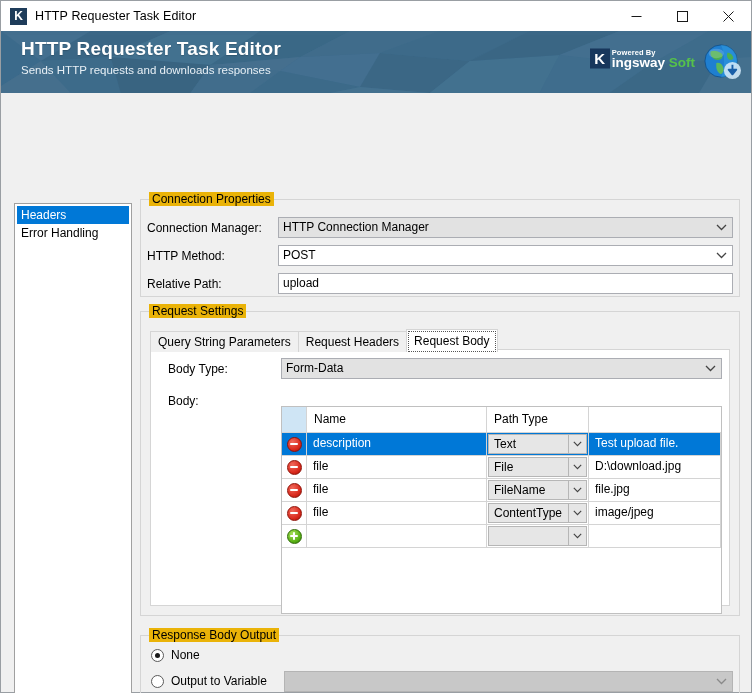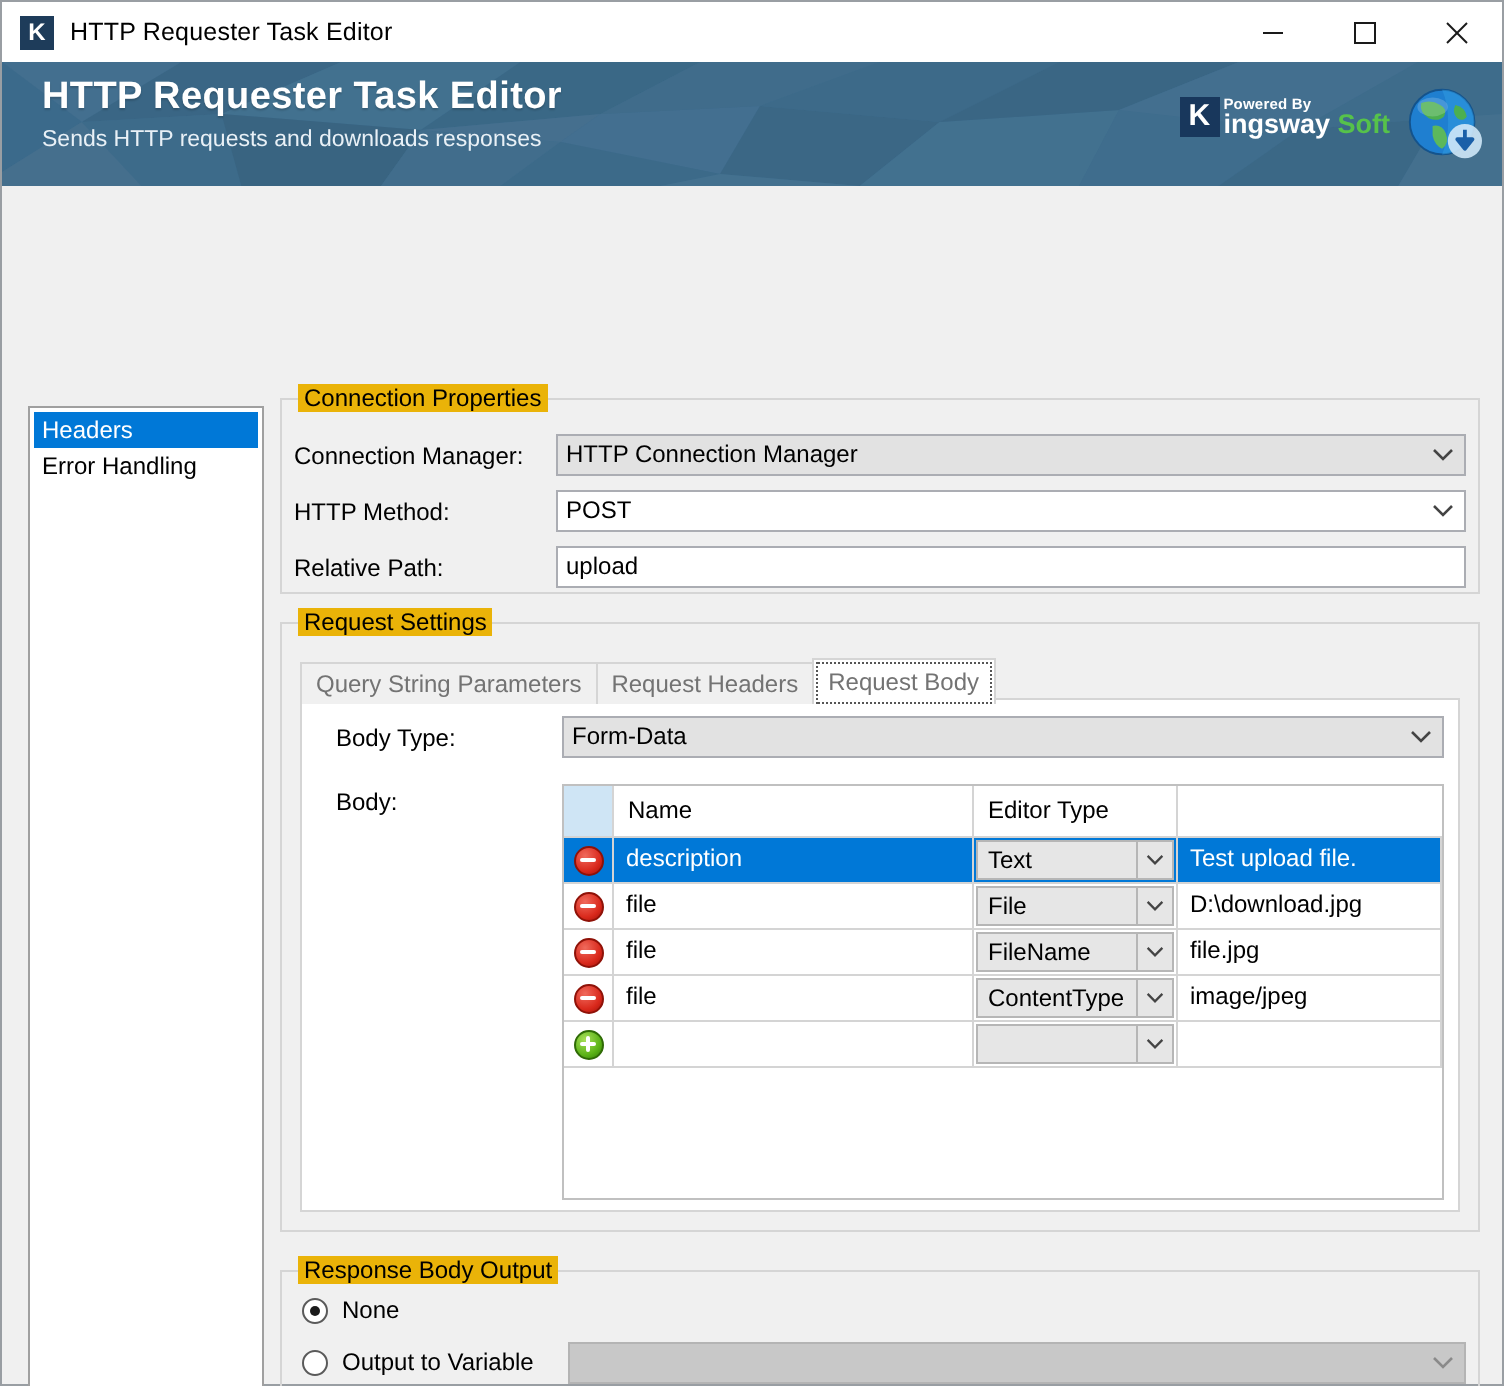--- a/index.html
+++ b/index.html
@@ -166,21 +166,21 @@
   
   .tabstrip {
     position: absolute; left: 149px; top: 236px;
     display: flex; align-items: flex-end;
     z-index: 3;
   }
   .tab {
     border: 1px solid #d5d5d5;
     border-bottom: none;
     background: #f0f0f0;
-    font-size: 12px; color: #737373;
+    font-size: 12px; color: #000000;
     padding: 3px 7px 16px 7px;
     margin-right: -1px;
     box-sizing: border-box;
     height: 21px; line-height: 14px;
     white-space: nowrap;
   }
   .tab.active {
     background: #ffffff;
     height: 23px;
     padding-top: 4px;
@@ -196,21 +196,21 @@
     position: absolute; left: 149px; top: 256px;
     width: 580px; height: 257px;
     background: #ffffff;
     border: 1px solid #d5d5d5;
     box-sizing: border-box;
     padding-left: 26px;
   }
 
   
   .grid {
-    position: absolute; left: 130px; top: 42px;
+    position: absolute; left: 130px; top: 56px;
     width: 441px; height: 208px;
     border: 1px solid #c0c0c0;
     box-sizing: border-box;
     background: #ffffff;
     overflow: hidden;
   }
   .grid-head {
     display: flex; height: 25px;
     border-bottom: 1px solid #d4d4d4;
   }
@@ -449,21 +449,21 @@
             </svg>
           </span>
       </div>
 
       <div class="field-label" style="left:17px; top:44px;">Body:</div>
 
       <div class="grid">
         <div class="grid-head">
           <div class="gh rowhdr c-rowhdr"></div>
           <div class="gh c-name">Name</div>
-          <div class="gh c-vtype">Editor Type</div>
+          <div class="gh c-vtype">Path Type</div>
         </div>
 
         <div class="grow selected">
           <div class="gc rowhdr c-rowhdr">
               <span class="icon-minus"></span>
             </div>
           <div class="gc c-name">description</div>
           <div class="gc vtype c-vtype">
             <div class="vt-inner">
               <span>Text</span>

